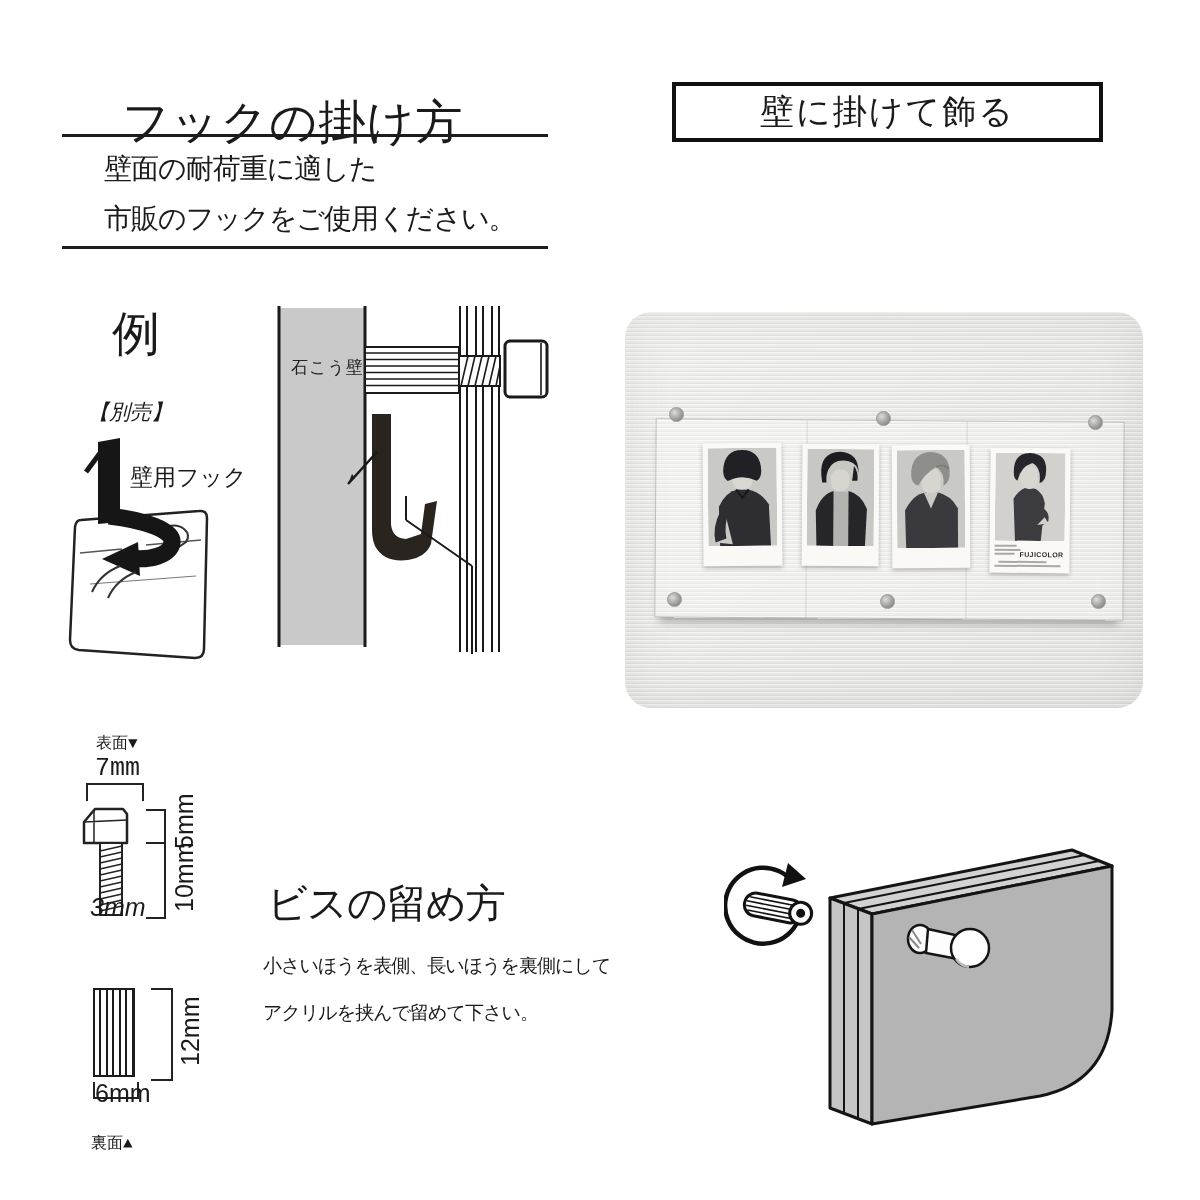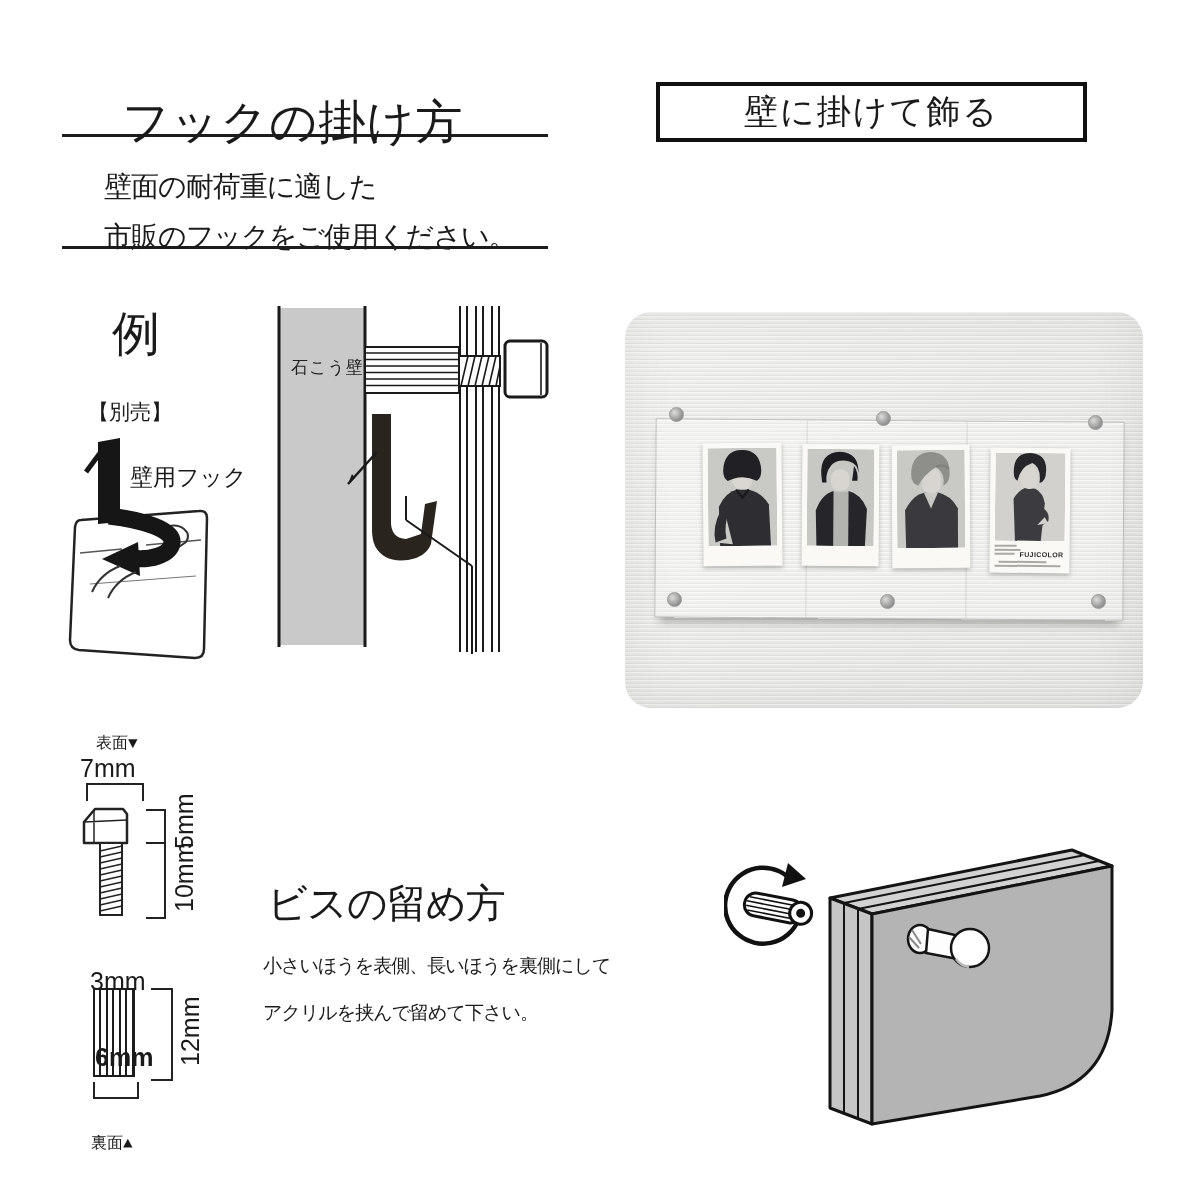--- a/index.html
+++ b/index.html
@@ -5,23 +5,23 @@
   html,body { margin:0; padding:0; background:#fff; }
   .canvas {
     position:relative; width:1200px; height:1200px; background:#ffffff;
     font-family:"Liberation Sans","DejaVu Sans",sans-serif; color:#1a1a1a;
     overflow:hidden;
   }
   .abs { position:absolute; }
   .jp { white-space:nowrap; }
   .h-rule { height:3px; background:#1c1c1c; }
   .page-title { font-size:47px; letter-spacing:1px; font-weight:400;margin-top:23px; }
-  .note { font-size:28px; letter-spacing:-1px;margin-top:18px; }
+  .note { font-size:28px; letter-spacing:-1px; }
   .banner {
-    left:656px; top:82px; width:423px; height:52px;
+    left:672px; top:82px; width:423px; height:52px;
     border:4px solid #111; display:flex; align-items:center; justify-content:center;
   }
   .banner span { font-size:34px; letter-spacing:2px; }
   .example { font-size:48px; font-weight:400; }
   .small-label { font-size:21px; }
   .hook-label { font-size:23px;text-align:right; }
   .wall-label { font-size:17px; letter-spacing:1px; color:#222; }
   .caption { font-size:27px; letter-spacing:2px; }
   .sec-title { font-size:40px; letter-spacing:-1px; }
   .sec-text { font-size:19px; letter-spacing:-1px; }
@@ -82,21 +82,21 @@
   <div class="abs h-rule" style="left:62px; top:134px; width:486px;"></div>
   <div class="abs jp note" style="left:104px; top:150px;">壁面の耐荷重に適した</div>
   <div class="abs jp note" style="left:104px; top:200px;">市販のフックをご使用ください。</div>
   <div class="abs h-rule" style="left:62px; top:246px; width:486px;"></div>
 
   <div class="abs banner">
     <span class="jp">壁に掛けて飾る</span>
   </div>
 
   <div class="abs jp example" style="left:112px; top:302px;">例</div>
-  <div class="abs jp small-label" style="left:88px; top:398px;">【別売】</div>
+  <div class="abs jp small-label" style="left:88px; top:398px;font-style:italic;">【別売】</div>
 
   <svg class="abs" style="left:50px; top:432px;" width="212" height="240" viewBox="0 0 212 240">
 
     <path d="M31,88 L149,79 Q157,78 157,86 L154,217 Q154,226 145,226 L29,218 Q20,217 20,208 L25,95 Q26,88 31,88 Z" fill="#ffffff" stroke="#222" stroke-width="2.5" stroke-linejoin="round"></path>
     <path d="M30,121 L72,117 M96,113 L151,108" stroke="#555" stroke-width="1.5" fill="none"></path>
     <path d="M40,152 L146,144" stroke="#777" stroke-width="1.2" fill="none"></path>
     <path d="M112,97 q13,-7 22,0 q7,6 2,13 l-13,9" fill="none" stroke="#333" stroke-width="2"></path>
 
     <path d="M48,10 L70,6 L70,90 L48,92 Z" fill="#161616"></path>
     <path d="M36,40 L56,13" stroke="#161616" stroke-width="5"></path>
@@ -201,40 +201,40 @@
         <div class="microbar" style="left:0; top:5px; width:26px;"></div>
         <div class="microbar" style="left:0; top:9px; width:20px;"></div>
         <span class="fujicolor">FUJICOLOR</span>
         <div class="microbar" style="left:4px; top:17px; width:48px;"></div>
         <div class="microbar" style="left:0; top:21px; width:66px;"></div>
       </div>
     </div>
   </div>
 
   <div class="abs jp marker" style="left:96px; top:733px;">表面▼</div>
-  <div class="abs jp dim" style="left:80px; top:754px;">7mm</div>
+  <div class="abs jp dim" style="left:95px; top:754px;font-family:Liberation Mono, monospace;">7mm</div>
   <div class="abs brk-top" style="left:86px; top:783px; width:54px; height:16px;"></div>
 
   <svg class="abs" style="left:80px; top:805px;" width="100" height="115" viewBox="0 0 100 115">
     <path d="M4,17 L15,4 L43,4 L47,9 L47,38 L4,38 Z" fill="#ffffff" stroke="#222" stroke-width="2.5" stroke-linejoin="round"></path>
     <path d="M4,17 L47,15 M14,6 V38" stroke="#222" stroke-width="1.5"></path>
     <rect x="20" y="38" width="22" height="72" fill="#ffffff" stroke="#222" stroke-width="2"></rect>
     <path d="M20,46 L42,41 M20,52 L42,47 M20,58 L42,53 M20,64 L42,59 M20,70 L42,65 M20,76 L42,71 M20,82 L42,77 M20,88 L42,83 M20,94 L42,89 M20,100 L42,95 M20,106 L42,101" stroke="#222" stroke-width="1.4"></path>
   </svg>
   <div class="abs brk-right" style="left:146px; top:809px; width:18px; height:106px;"></div>
   <div class="abs tick" style="left:146px; top:842px; width:18px;"></div>
   <div class="vlabel" style="left:170px; top:849px;">5mm</div>
   <div class="vlabel" style="left:170px; top:912px;">10mm</div>
-  <div class="abs jp dim" style="left:90px; top:967px;">3mm</div>
+  <div class="abs jp dim" style="left:90px; top:893px;font-style:italic;">3mm</div>
 
   <div class="abs sleeve" style="left:93px; top:988px;"></div>
   <div class="abs brk-right" style="left:151px; top:988px; width:20px; height:89px;"></div>
   <div class="vlabel" style="left:176px; top:1066px;">12mm</div>
   <div class="abs brk-bottom" style="left:93px; top:1082px; width:42px; height:15px;"></div>
-  <div class="abs jp dim" style="left:95px; top:1043px;font-weight:bold;">6mm</div>
+  <div class="abs jp dim" style="left:95px; top:1079px;">6mm</div>
   <div class="abs jp marker" style="left:91px; top:1133px;">裏面▲</div>
 
   <div class="abs jp sec-title" style="left:267px; top:876px;">ビスの留め方</div>
   <div class="abs jp sec-text" style="left:263px; top:953px;">小さいほうを表側、長いほうを裏側にして</div>
   <div class="abs jp sec-text" style="left:263px; top:1000px;">アクリルを挟んで留めて下さい。</div>
 
   <svg class="abs" style="left:724px; top:855px;" width="114" height="112" viewBox="0 0 114 112">
     <path d="M68,26 A38,38 0 1 0 77,48" fill="none" stroke="#111" stroke-width="4.5"></path>
     <path d="M58,32 L82,24 L64,8 Z" fill="#111"></path>
     <g transform="rotate(11 52 54)">

